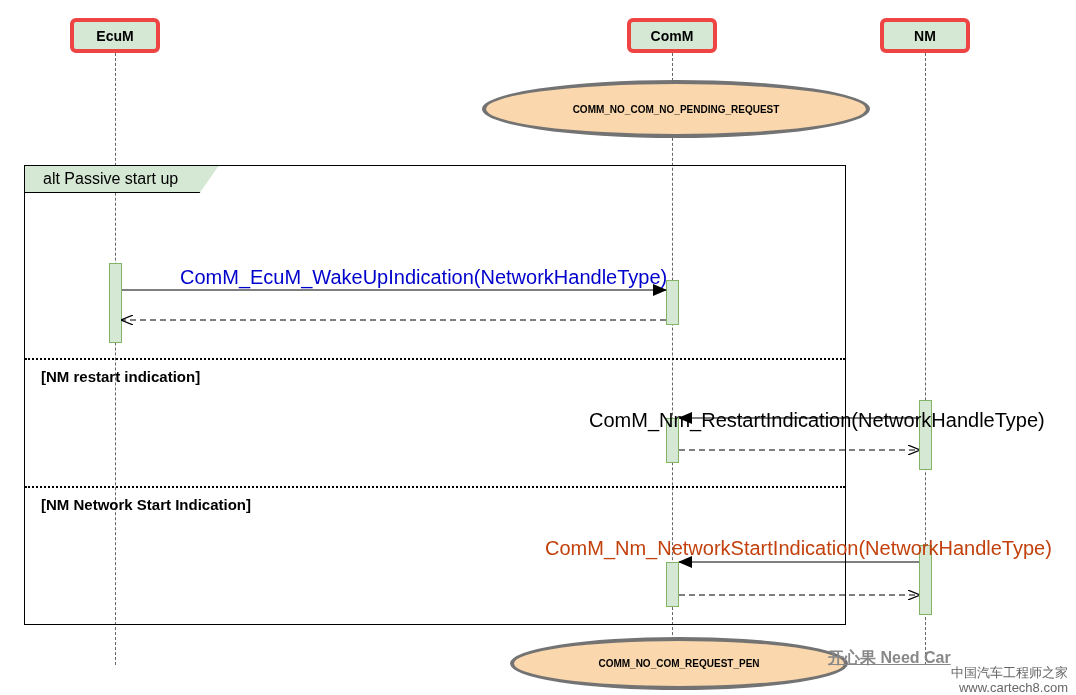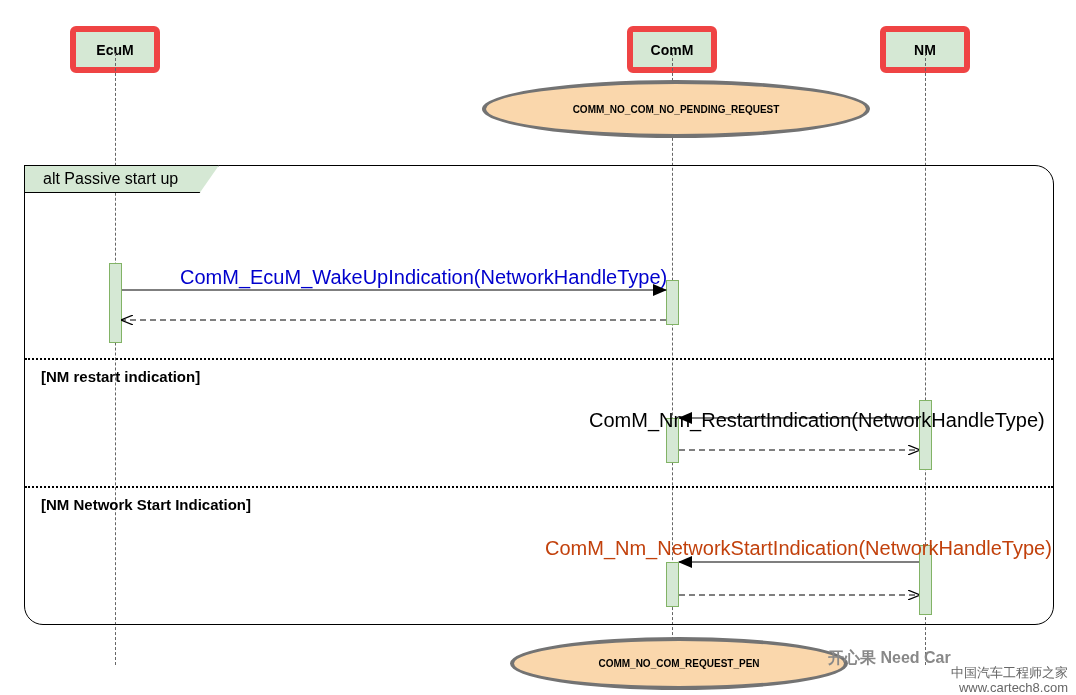--- a/index.html
+++ b/index.html
@@ -9,31 +9,30 @@
     background: #fff;
     width: 1076px;
     height: 695px;
     position: relative;
     overflow: hidden;
   }
   .lifeline-head {
     position: absolute;
     top: 18px;
     width: 90px;
-    height: 47px;
+    height: 35px;
     background: #d5e8d4;
-    border: 6px solid #ef4444;
+    border: 4px solid #ef4444;
     border-radius: 6px;
     display: flex;
     align-items: center;
     justify-content: center;
     font-weight: bold;
     font-size: 14px;
     box-sizing: border-box;
-    margin-top: 8px;
   }
   .lifeline-line {
     position: absolute;
     top: 53px;
     width: 0;
     border-left: 1px dashed #666;
   }
   .state-ellipse {
     position: absolute;
     background: #fad7ac;
@@ -86,38 +85,39 @@
   .watermark {
     position: absolute;
     font-size: 13px;
     color: #666;
     text-align: right;
   }
   .wm-big {
     font-size: 16px;
     color: #888;
     font-weight: bold;
+    text-decoration: underline;
   }
 </style>
 </head>
 <body>
 
 <div class="lifeline-head" style="left:70px;">EcuM</div>
 <div class="lifeline-head" style="left:627px;">ComM</div>
 <div class="lifeline-head" style="left:880px;">NM</div>
 
 <div class="lifeline-line" style="left:115px; height:612px;"></div>
 <div class="lifeline-line" style="left:672px; height:612px;"></div>
 <div class="lifeline-line" style="left:925px; height:612px;"></div>
 
 <div class="state-ellipse" style="left:482px; top:80px; width:380px; height:50px;">
   <span>COMM_NO_COM_NO_PENDING_REQUEST</span>
 </div>
 
-<div class="alt-frame" style="left:24px; top:165px; width:1030px; height:460px;border-radius:19px;">
+<div class="alt-frame" style="left:24px; top:165px; width:822px; height:460px;">
   <div class="alt-label">alt Passive start up</div>
 
 
   <div class="frame-divider" style="top:192px;"></div>
 
   <div class="guard" style="left:16px; top:202px;">[NM restart indication]</div>
 
   <div class="frame-divider" style="top:320px;"></div>
 
   <div class="guard" style="left:16px; top:330px;">[NM Network Start Indication]</div>

